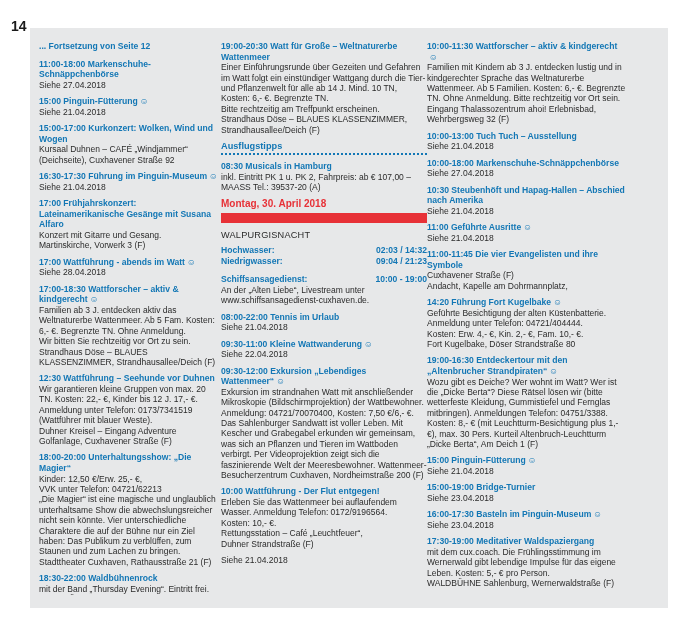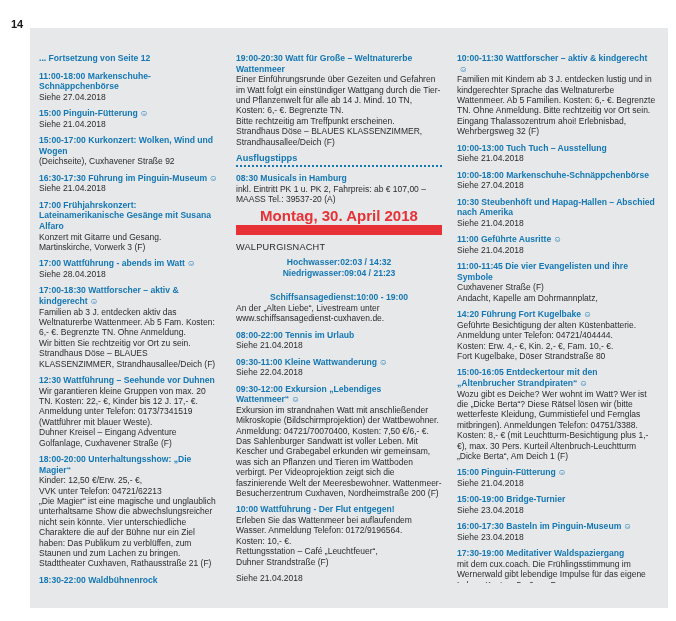--- a/index.html
+++ b/index.html
@@ -1,38 +1,38 @@
 <!DOCTYPE html>
 <html><head>
 <meta charset="utf-8">
 <style>
   html,body{margin:0;padding:0;background:#ffffff;}
   body{width:676px;height:621px;position:relative;font-family:"Liberation Sans",sans-serif;
        -webkit-font-smoothing:antialiased;overflow:hidden;}
-  .page-number{position:absolute;left:11px;top:18px;font-size:11px;font-weight:bold;color:#1a1a1a;}
+  .page-number{position:absolute;left:11px;top:18px;font-size:14px;font-weight:bold;color:#1a1a1a;}
   .sheet{position:absolute;left:30px;top:28px;width:638px;height:580px;background:#e7e8e9;
-         box-sizing:border-box;padding:25px 9px;display:flex;gap:15px;overflow:hidden;}
+         box-sizing:border-box;padding:13px 9px;display:flex;overflow:hidden;}
   .col{overflow:hidden;}
   .col-1{width:182px;}
   .col-2{width:206px;}
   .col-3{width:200px;}
   .entry{margin-bottom:6px;}
   .e-title{color:#1377b5;font-weight:bold;font-size:8.6px;line-height:10.6px;}
   .e-body{color:#2b2b2b;font-size:8.5px;line-height:10.4px;}
   .e-body div{margin:0;}
   .continuation{color:#1377b5;font-weight:bold;font-size:8.6px;line-height:10.6px;margin-bottom:7px;}
   .smiley{color:#1377b5;font-weight:normal;font-size:8.5px;margin-left:2px;}
   .section-head{color:#1377b5;font-weight:bold;font-size:9.2px;line-height:11px;}
   .section-rule{border-top:2px dotted #1377b5;margin:1px 0 5px 0;height:0;}
-  .date-head{color:#e73137;font-weight:bold;font-size:15px;line-height:12px;margin-top:4px;text-align:center;}
+  .date-head{color:#e73137;font-weight:bold;font-size:10px;line-height:12px;margin-top:4px;}
   .date-bar{background:#e73137;height:10px;margin:3px 0 7px 0;}
   .caps-line{color:#2b2b2b;font-size:9.2px;line-height:11px;letter-spacing:0.2px;margin-bottom:4px;}
-  .kv-row{display:flex;justify-content:center;color:#1377b5;font-weight:bold;
+  .kv-row{display:flex;justify-content:space-between;color:#1377b5;font-weight:bold;
           font-size:8.6px;line-height:10.8px;}
-  .service{margin-top:13px;}
+  .service{margin-top:7px;}
 </style>
 </head>
 <body>
 
 <div class="page-number">14</div>
 
 <div class="sheet">
   <div class="col col-1" id="col0">
       <div class="continuation">... Fortsetzung von Seite 12</div>
       <div class="entry">
@@ -43,20 +43,21 @@
       </div>
       <div class="entry">
         <div class="e-title"><span>15:00 Pinguin-Fütterung</span><span class="smiley">☺</span></div>
         <div class="e-body">
           <div>Siehe 21.04.2018</div>
         </div>
       </div>
       <div class="entry">
         <div class="e-title"><span>15:00-17:00 Kurkonzert: Wolken, Wind und Wogen</span></div>
         <div class="e-body">
+          <div>Kursaal Duhnen – CAFÉ „Windjammer“</div>
           <div>(Deichseite), Cuxhavener Straße 92</div>
         </div>
       </div>
       <div class="entry">
         <div class="e-title"><span>16:30-17:30 Führung im Pinguin-Museum</span><span class="smiley">☺</span></div>
         <div class="e-body">
           <div>Siehe 21.04.2018</div>
         </div>
       </div>
       <div class="entry">
@@ -222,21 +223,21 @@
       </div>
       <div class="entry">
         <div class="e-title"><span>14:20 Führung Fort Kugelbake</span><span class="smiley">☺</span></div>
         <div class="e-body">
           <div>Geführte Besichtigung der alten Küstenbatterie. Anmeldung unter Telefon: 04721/404444.</div>
           <div>Kosten: Erw. 4,- €, Kin. 2,- €, Fam. 10,- €.</div>
           <div>Fort Kugelbake, Döser Strandstraße 80</div>
         </div>
       </div>
       <div class="entry">
-        <div class="e-title"><span>15:00-16:05 Entdeckertour mit den „Altenbrucher Strandpiraten“</span><span class="smiley">☺</span></div>
+        <div class="e-title"><span>19:00-16:30 Entdeckertour mit den „Altenbrucher Strandpiraten“</span><span class="smiley">☺</span></div>
         <div class="e-body">
           <div>Wozu gibt es Deiche? Wer wohnt im Watt? Wer ist die „Dicke Berta“? Diese Rätsel lösen wir (bitte wetterfeste Kleidung, Gummistiefel und Fernglas mitbringen). Anmeldungen Telefon: 04751/3388.</div>
           <div>Kosten: 8,- € (mit Leuchtturm-Besichtigung plus 1,- €), max. 30 Pers. Kurteil Altenbruch-Leuchtturm „Dicke Berta“, Am Deich 1 (F)</div>
         </div>
       </div>
       <div class="entry">
         <div class="e-title"><span>15:00 Pinguin-Fütterung</span><span class="smiley">☺</span></div>
         <div class="e-body">
           <div>Siehe 21.04.2018</div>
         </div>

